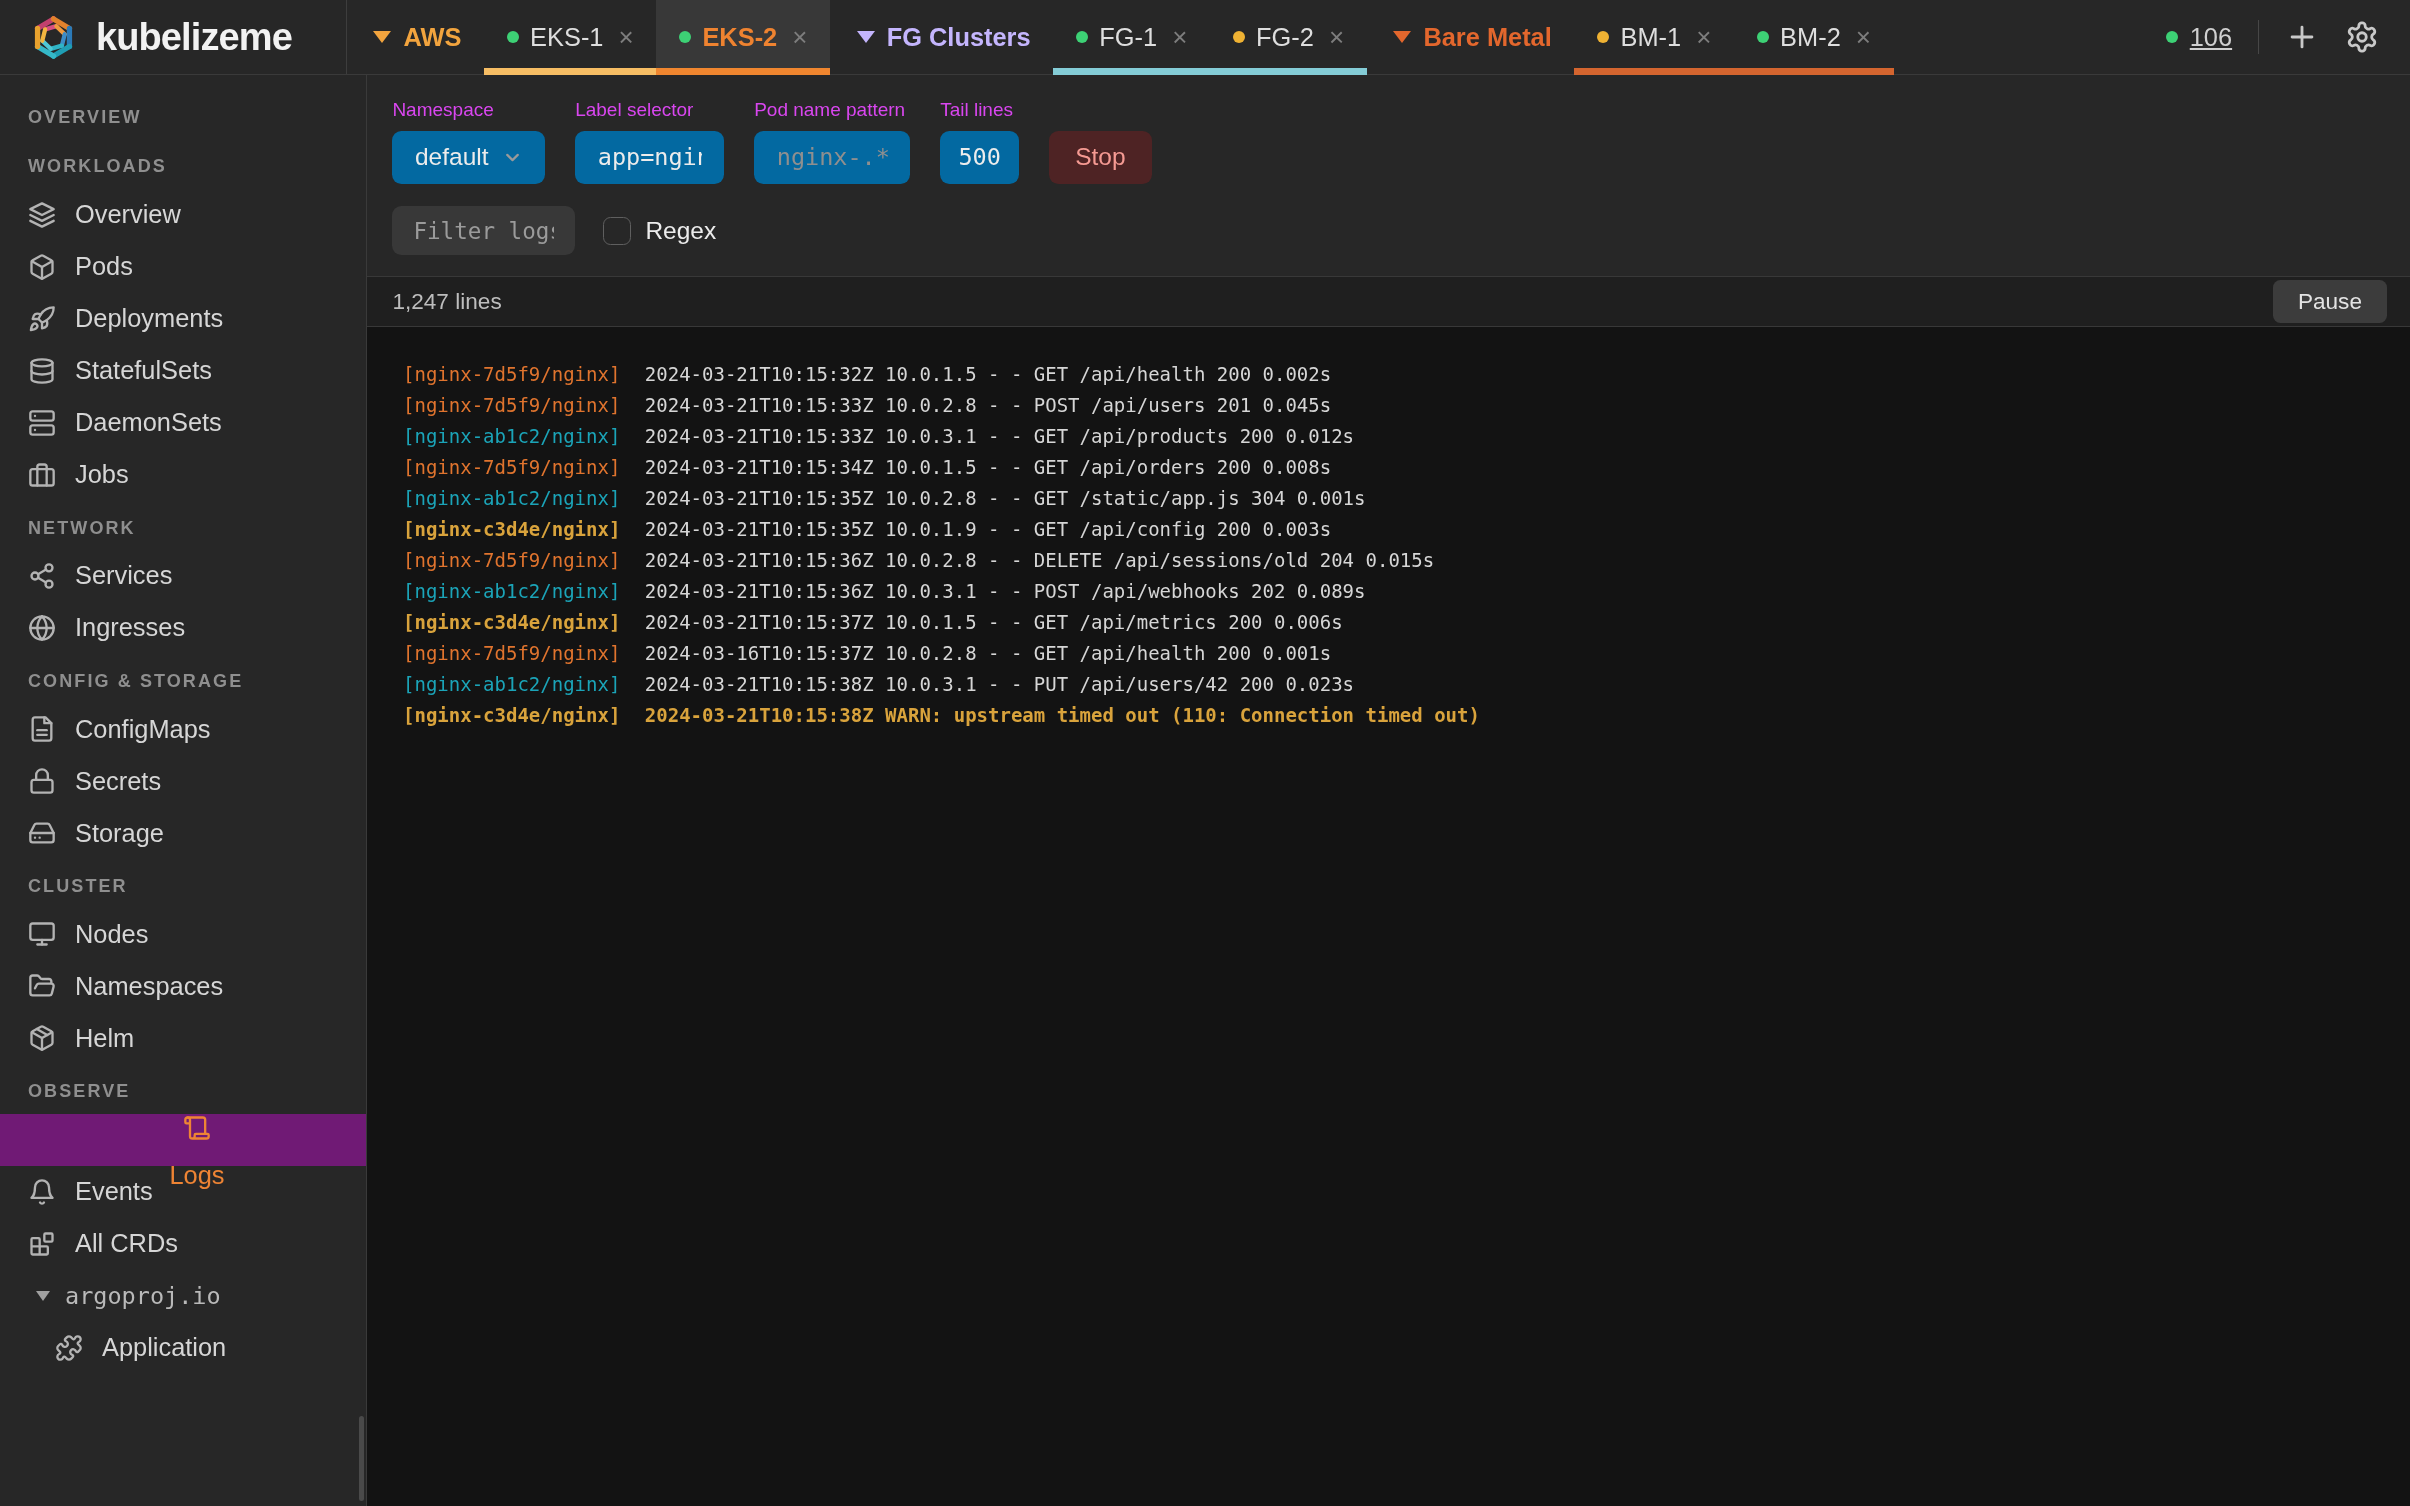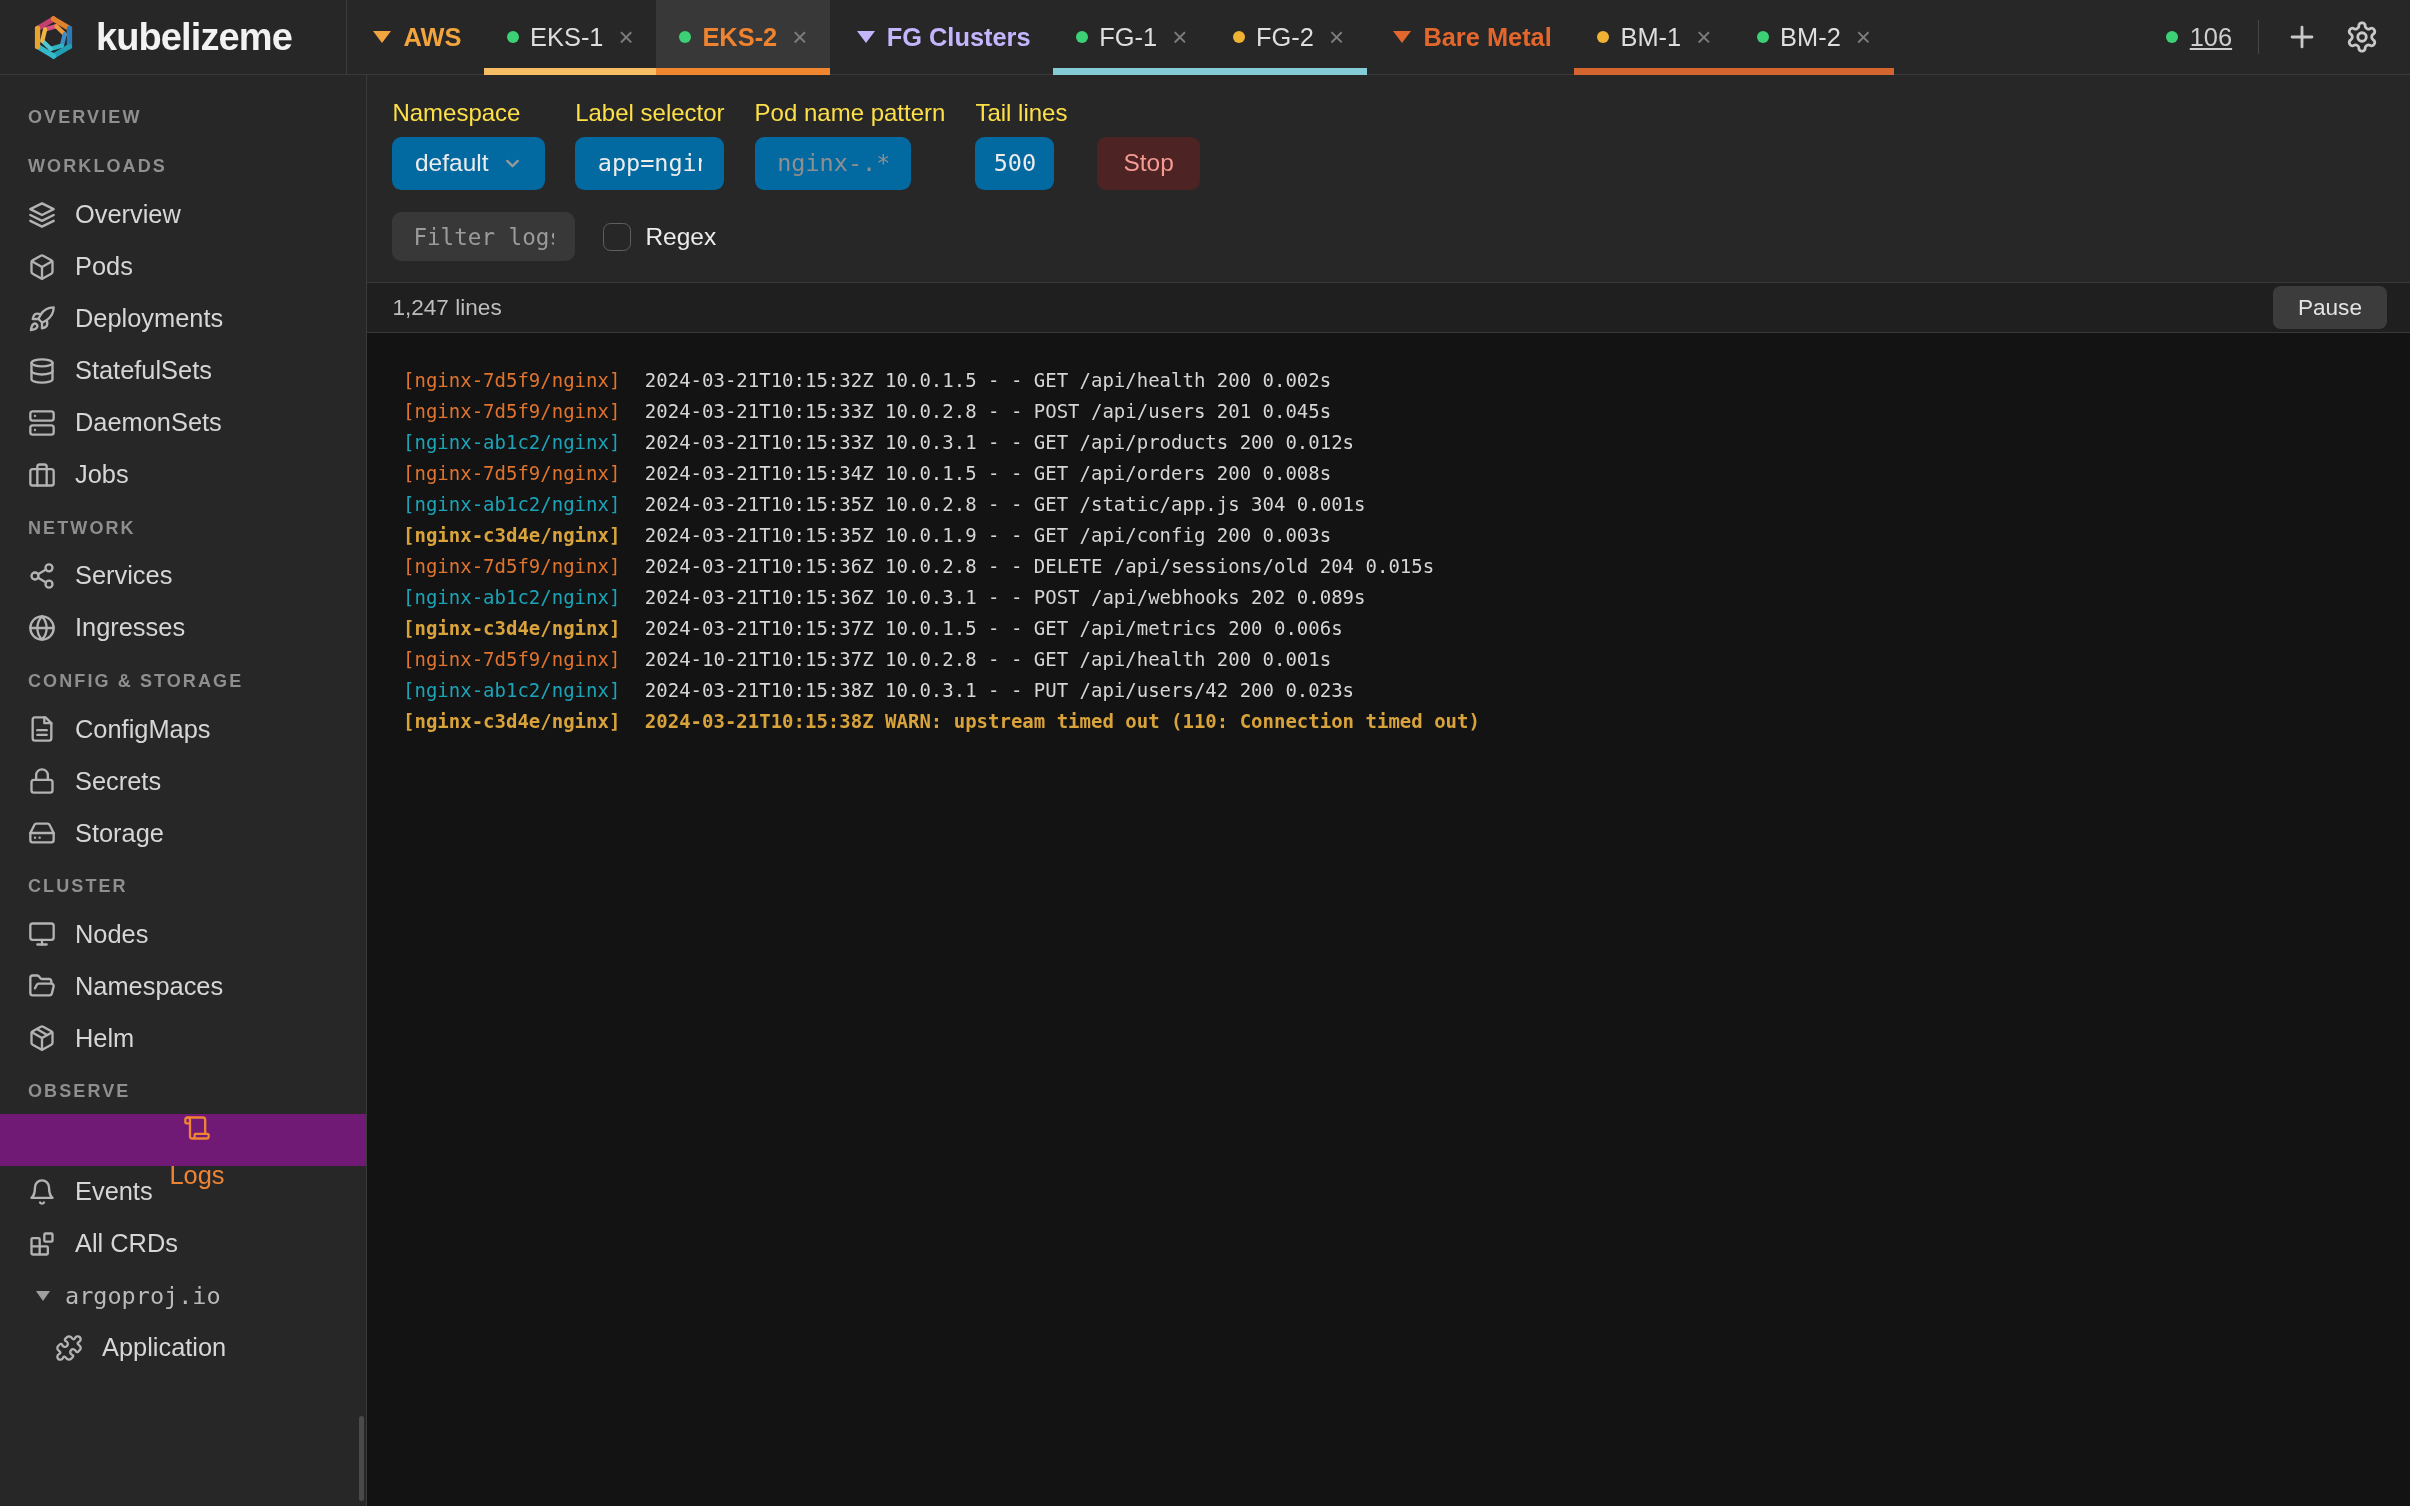--- a/index.html
+++ b/index.html
@@ -53,21 +53,21 @@
   border-top-width:10.4px; color:#a0a0a0; }
 .side-item.crd-sub { padding-left:55px; }
 .scroll-thumb { position:absolute; right:1.9px; bottom:5.6px; width:5.6px; height:85px;
   background:#4a4a4a; border-radius:2.8px; }
 
 main { flex:1; display:flex; flex-direction:column; min-width:0; background:#272727; }
 
 
 .controls { padding:23.5px 28px 0 25.4px; display:flex; gap:30px; align-items:flex-end; }
 .control { display:flex; flex-direction:column; gap:10.4px; }
-.ctl-label { font-size:24px; color:#fde047; }
+.ctl-label { font-size:19px; color:#d946ef; }
 .box { height:53px; background:#0369a1; border:none; border-radius:9.4px;
   color:#ececec; font-size:23.5px; padding:0 22.6px; outline:none; }
 .select { display:flex; align-items:center; gap:13px; font-size:24.5px; color:#ececec; cursor:pointer; }
 .select svg { width:21px; height:21px; color:#9a9a9a; }
 input.box::placeholder { color:#8f8f8f; }
 .w-labelsel { width:149px; }
 .w-pattern { width:156px; }
 .w-tail { width:79px; text-align:center; padding:0; }
 .stop-btn { height:53px; padding:0 26px; background:#4e2324; color:#f59a93;
   font-size:24.5px; border:none; border-radius:9.4px; cursor:pointer; }
@@ -388,20 +388,20 @@
       <div class="log-view" id="logview">
           <div class="log-line"><span class="pod-tag" style="color: rgb(224, 116, 46);">[nginx-7d5f9/nginx]</span><span class="msg">2024-03-21T10:15:32Z 10.0.1.5 - - GET /api/health 200 0.002s</span></div>
           <div class="log-line"><span class="pod-tag" style="color: rgb(224, 116, 46);">[nginx-7d5f9/nginx]</span><span class="msg">2024-03-21T10:15:33Z 10.0.2.8 - - POST /api/users 201 0.045s</span></div>
           <div class="log-line"><span class="pod-tag" style="color: rgb(27, 164, 184);">[nginx-ab1c2/nginx]</span><span class="msg">2024-03-21T10:15:33Z 10.0.3.1 - - GET /api/products 200 0.012s</span></div>
           <div class="log-line"><span class="pod-tag" style="color: rgb(224, 116, 46);">[nginx-7d5f9/nginx]</span><span class="msg">2024-03-21T10:15:34Z 10.0.1.5 - - GET /api/orders 200 0.008s</span></div>
           <div class="log-line"><span class="pod-tag" style="color: rgb(27, 164, 184);">[nginx-ab1c2/nginx]</span><span class="msg">2024-03-21T10:15:35Z 10.0.2.8 - - GET /static/app.js 304 0.001s</span></div>
           <div class="log-line"><span class="pod-tag bold" style="color: rgb(217, 163, 60);">[nginx-c3d4e/nginx]</span><span class="msg">2024-03-21T10:15:35Z 10.0.1.9 - - GET /api/config 200 0.003s</span></div>
           <div class="log-line"><span class="pod-tag" style="color: rgb(224, 116, 46);">[nginx-7d5f9/nginx]</span><span class="msg">2024-03-21T10:15:36Z 10.0.2.8 - - DELETE /api/sessions/old 204 0.015s</span></div>
           <div class="log-line"><span class="pod-tag" style="color: rgb(27, 164, 184);">[nginx-ab1c2/nginx]</span><span class="msg">2024-03-21T10:15:36Z 10.0.3.1 - - POST /api/webhooks 202 0.089s</span></div>
           <div class="log-line"><span class="pod-tag bold" style="color: rgb(217, 163, 60);">[nginx-c3d4e/nginx]</span><span class="msg">2024-03-21T10:15:37Z 10.0.1.5 - - GET /api/metrics 200 0.006s</span></div>
-          <div class="log-line"><span class="pod-tag" style="color: rgb(224, 116, 46);">[nginx-7d5f9/nginx]</span><span class="msg">2024-10-21T10:15:37Z 10.0.2.8 - - GET /api/health 200 0.001s</span></div>
+          <div class="log-line"><span class="pod-tag" style="color: rgb(224, 116, 46);">[nginx-7d5f9/nginx]</span><span class="msg">2024-03-16T10:15:37Z 10.0.2.8 - - GET /api/health 200 0.001s</span></div>
           <div class="log-line"><span class="pod-tag" style="color: rgb(27, 164, 184);">[nginx-ab1c2/nginx]</span><span class="msg">2024-03-21T10:15:38Z 10.0.3.1 - - PUT /api/users/42 200 0.023s</span></div>
           <div class="log-line warn"><span class="pod-tag bold" style="color: rgb(217, 163, 60);">[nginx-c3d4e/nginx]</span><span class="msg">2024-03-21T10:15:38Z WARN: upstream timed out (110: Connection timed out)</span></div>
         </div>
     </main>
   </div>
 </div>
 
 
 </body></html>

